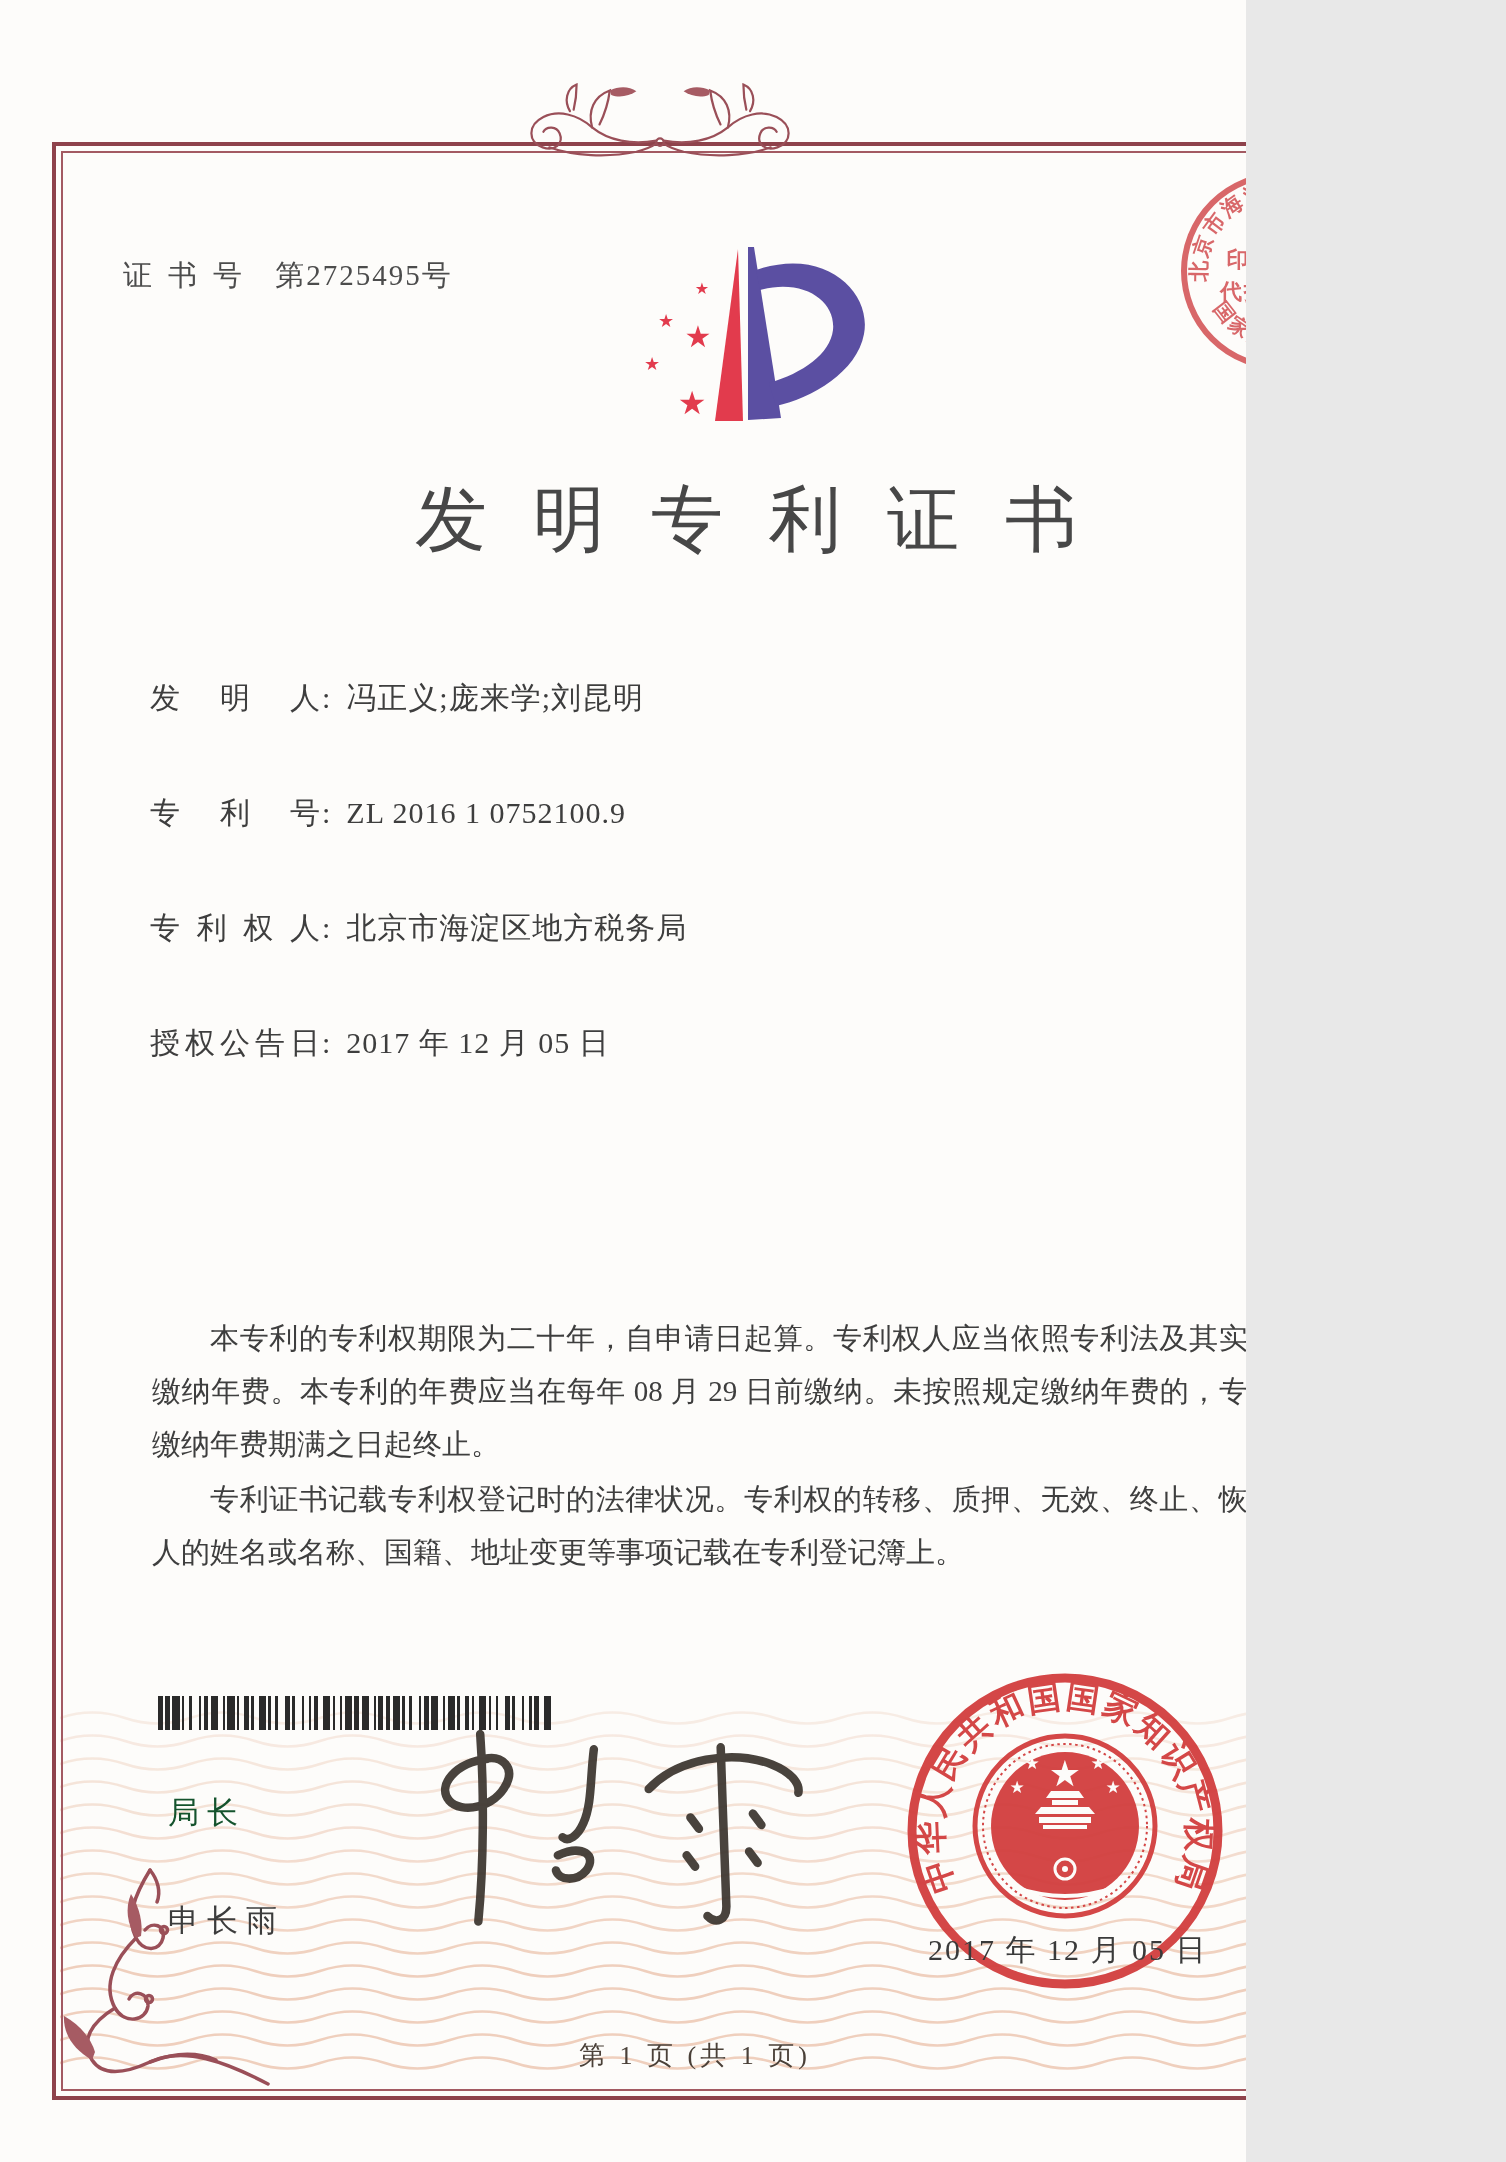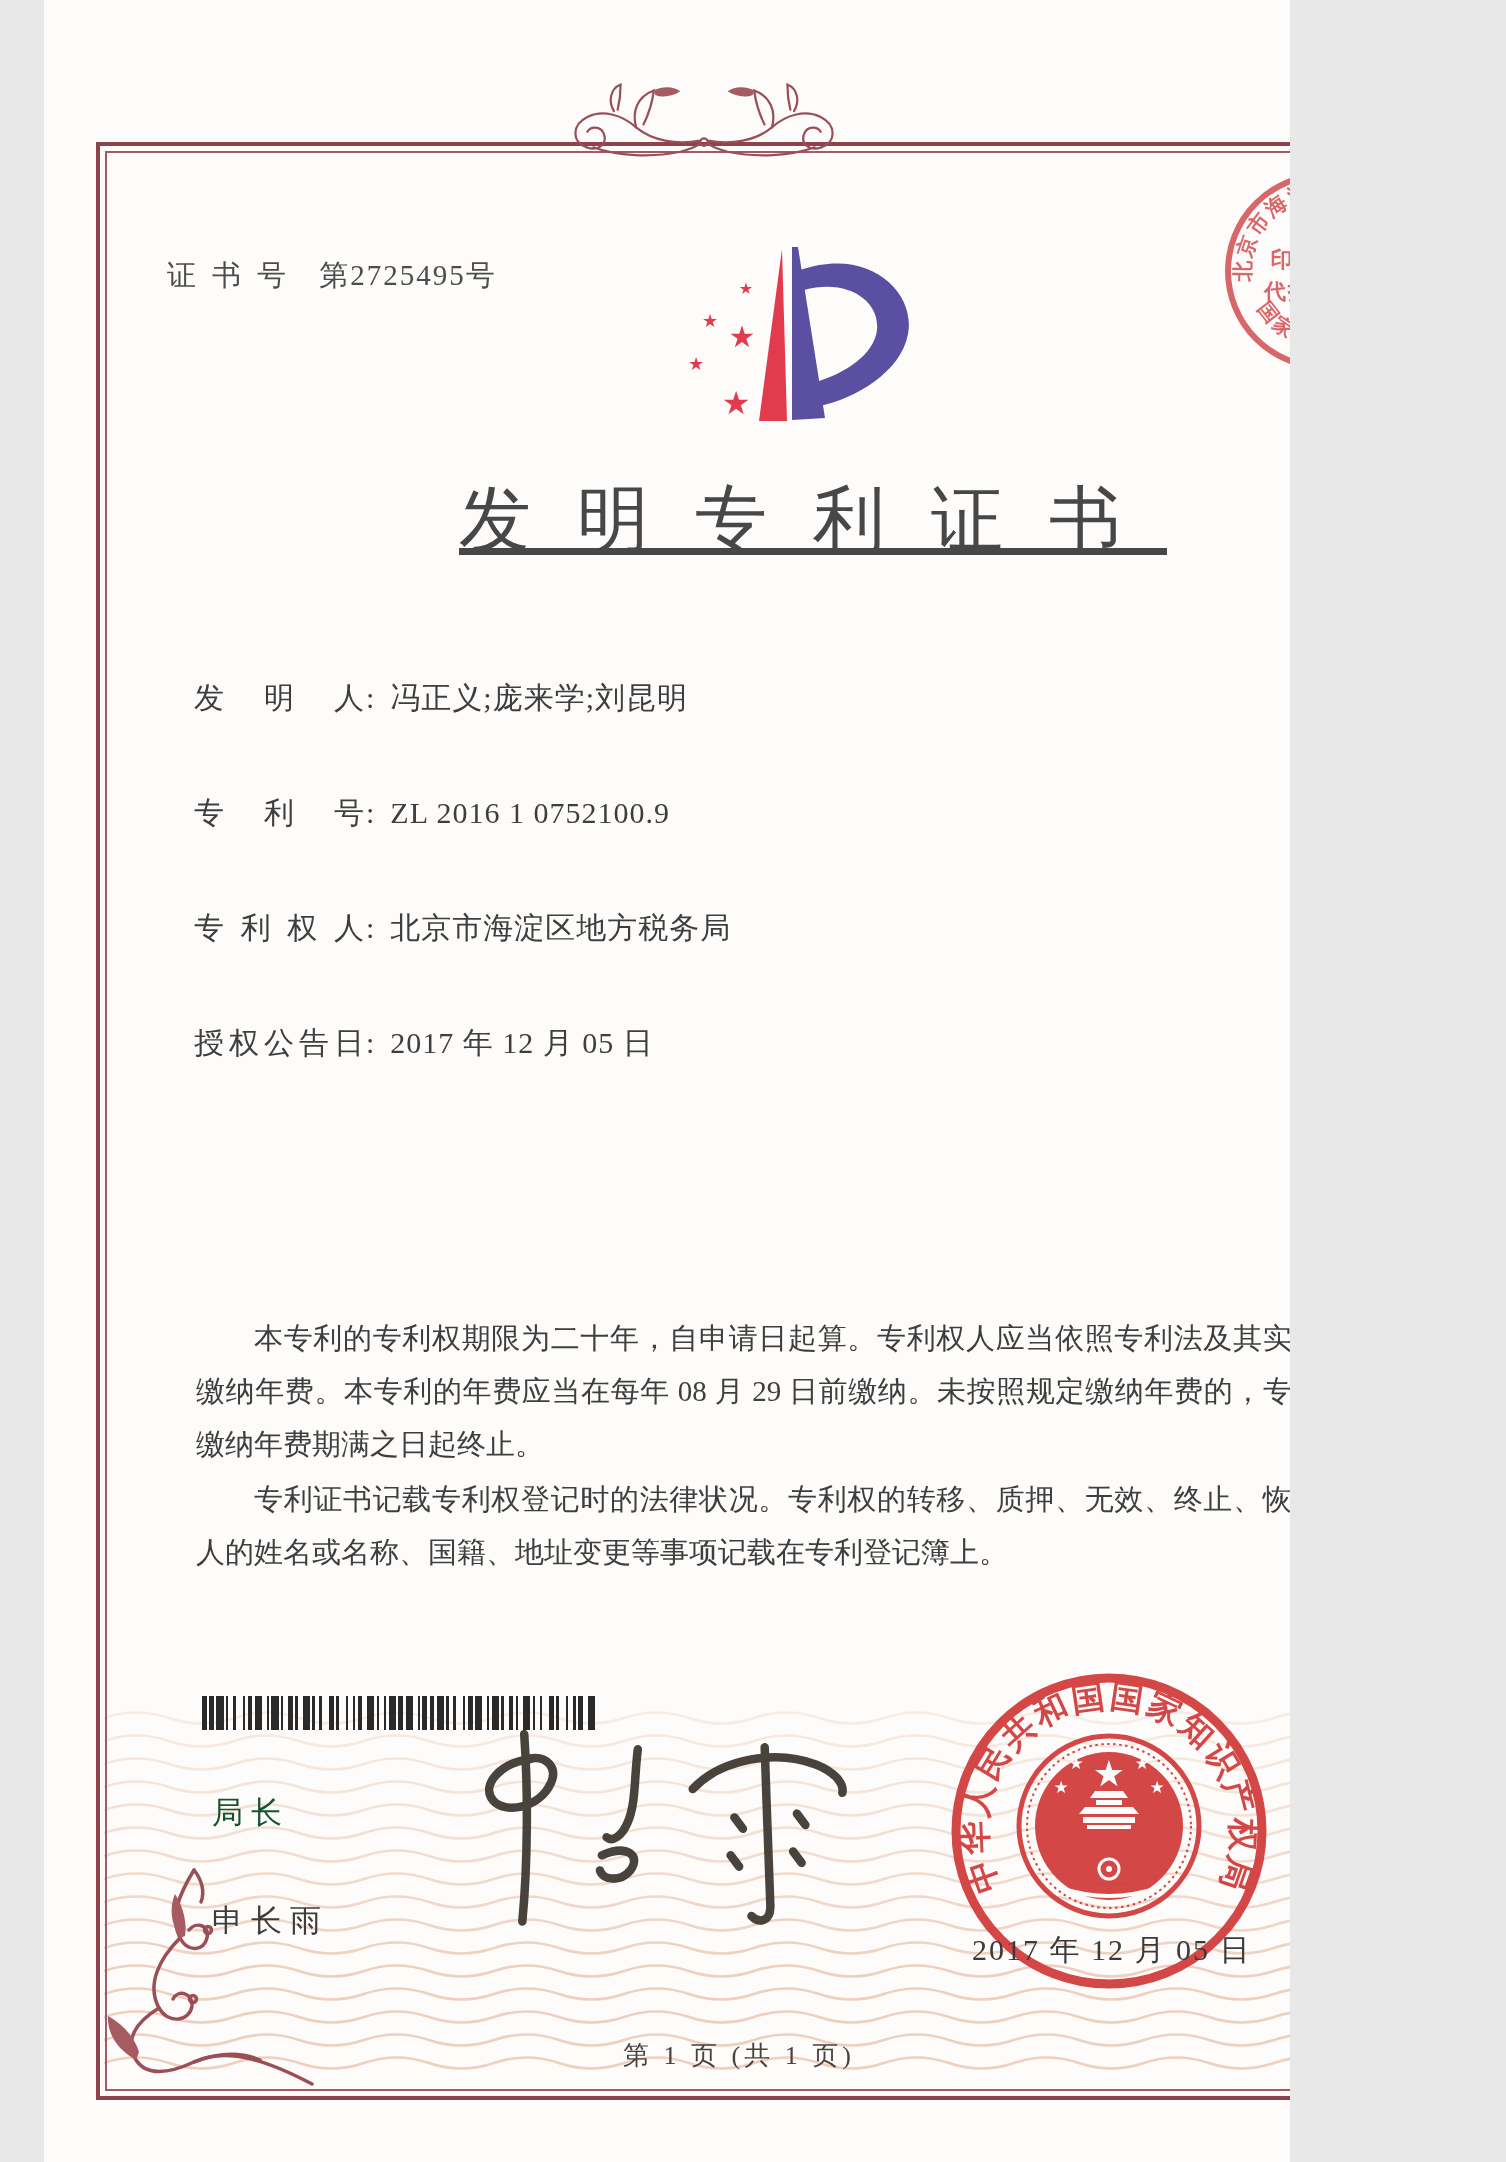--- a/index.html
+++ b/index.html
@@ -1,36 +1,36 @@
 <!DOCTYPE html>
 <html><head>
 <meta charset="utf-8">
 <style>
   html,body{margin:0;padding:0;background:#e8e8e8;}
   .page{position:relative;width:1246px;height:2162px;background:#fdfcfa;overflow:hidden;
-        font-family:"Liberation Serif","DejaVu Serif",serif;color:#3e3e3e;margin-left:44px;}
+        font-family:"Liberation Serif","DejaVu Serif",serif;color:#3e3e3e;}
   
   .frame-outer{position:absolute;left:52px;top:142px;width:1388px;height:1950px;
                border:4px solid #8e424b;}
   .frame-inner{position:absolute;left:5px;top:5px;right:5px;bottom:5px;border:2px solid #a35a62;}
   
   .waves{position:absolute;left:60px;top:1706px;}
   .top-ornament{position:absolute;left:505px;top:80px;}
   .fl-left{position:absolute;left:30px;top:1866px;}
   .fl-right{position:absolute;left:1248px;top:1946px;}
   .logo{position:absolute;left:640px;top:232px;}
   .tax-stamp{position:absolute;left:1170px;top:161px;opacity:.9;}
   .registry-seal{position:absolute;left:900px;top:1666px;opacity:.95;}
   .signature-svg{position:absolute;left:395px;top:1716px;}
   
   .cert-no{position:absolute;left:123px;top:256px;font-size:29px;color:#4c4c4c;white-space:nowrap;}
   .cert-no .cn-l{letter-spacing:16px;}
   .cert-no .cn-v{margin-left:10px;letter-spacing:2px;}
   .title{position:absolute;left:52px;top:472px;width:1388px;text-align:center;
-         font-size:72px;letter-spacing:46px;text-indent:46px;color:#474747;font-weight:500;text-decoration:underline;}
+         font-size:72px;letter-spacing:46px;text-indent:46px;color:#474747;font-weight:500;}
   .fields{position:absolute;left:150px;top:678px;width:1280px;}
   .field-row{height:42px;margin-bottom:73px;font-size:30px;white-space:nowrap;}
   .f-label{display:inline-block;width:170px;text-align:justify;text-align-last:justify;}
   .f-colon{margin-left:2px;}
   .f-value{margin-left:16px;letter-spacing:1px;}
   .paras{position:absolute;left:152px;top:1312px;width:1244px;font-size:29px;line-height:53px;
          text-align:justify;color:#3e3e3e;}
   .paras p{margin:0 0 2px 0;text-indent:2em;}
   .barcode{position:absolute;left:158px;top:1696px;width:398px;height:34px;font-size:0;
            white-space:nowrap;overflow:hidden;}

